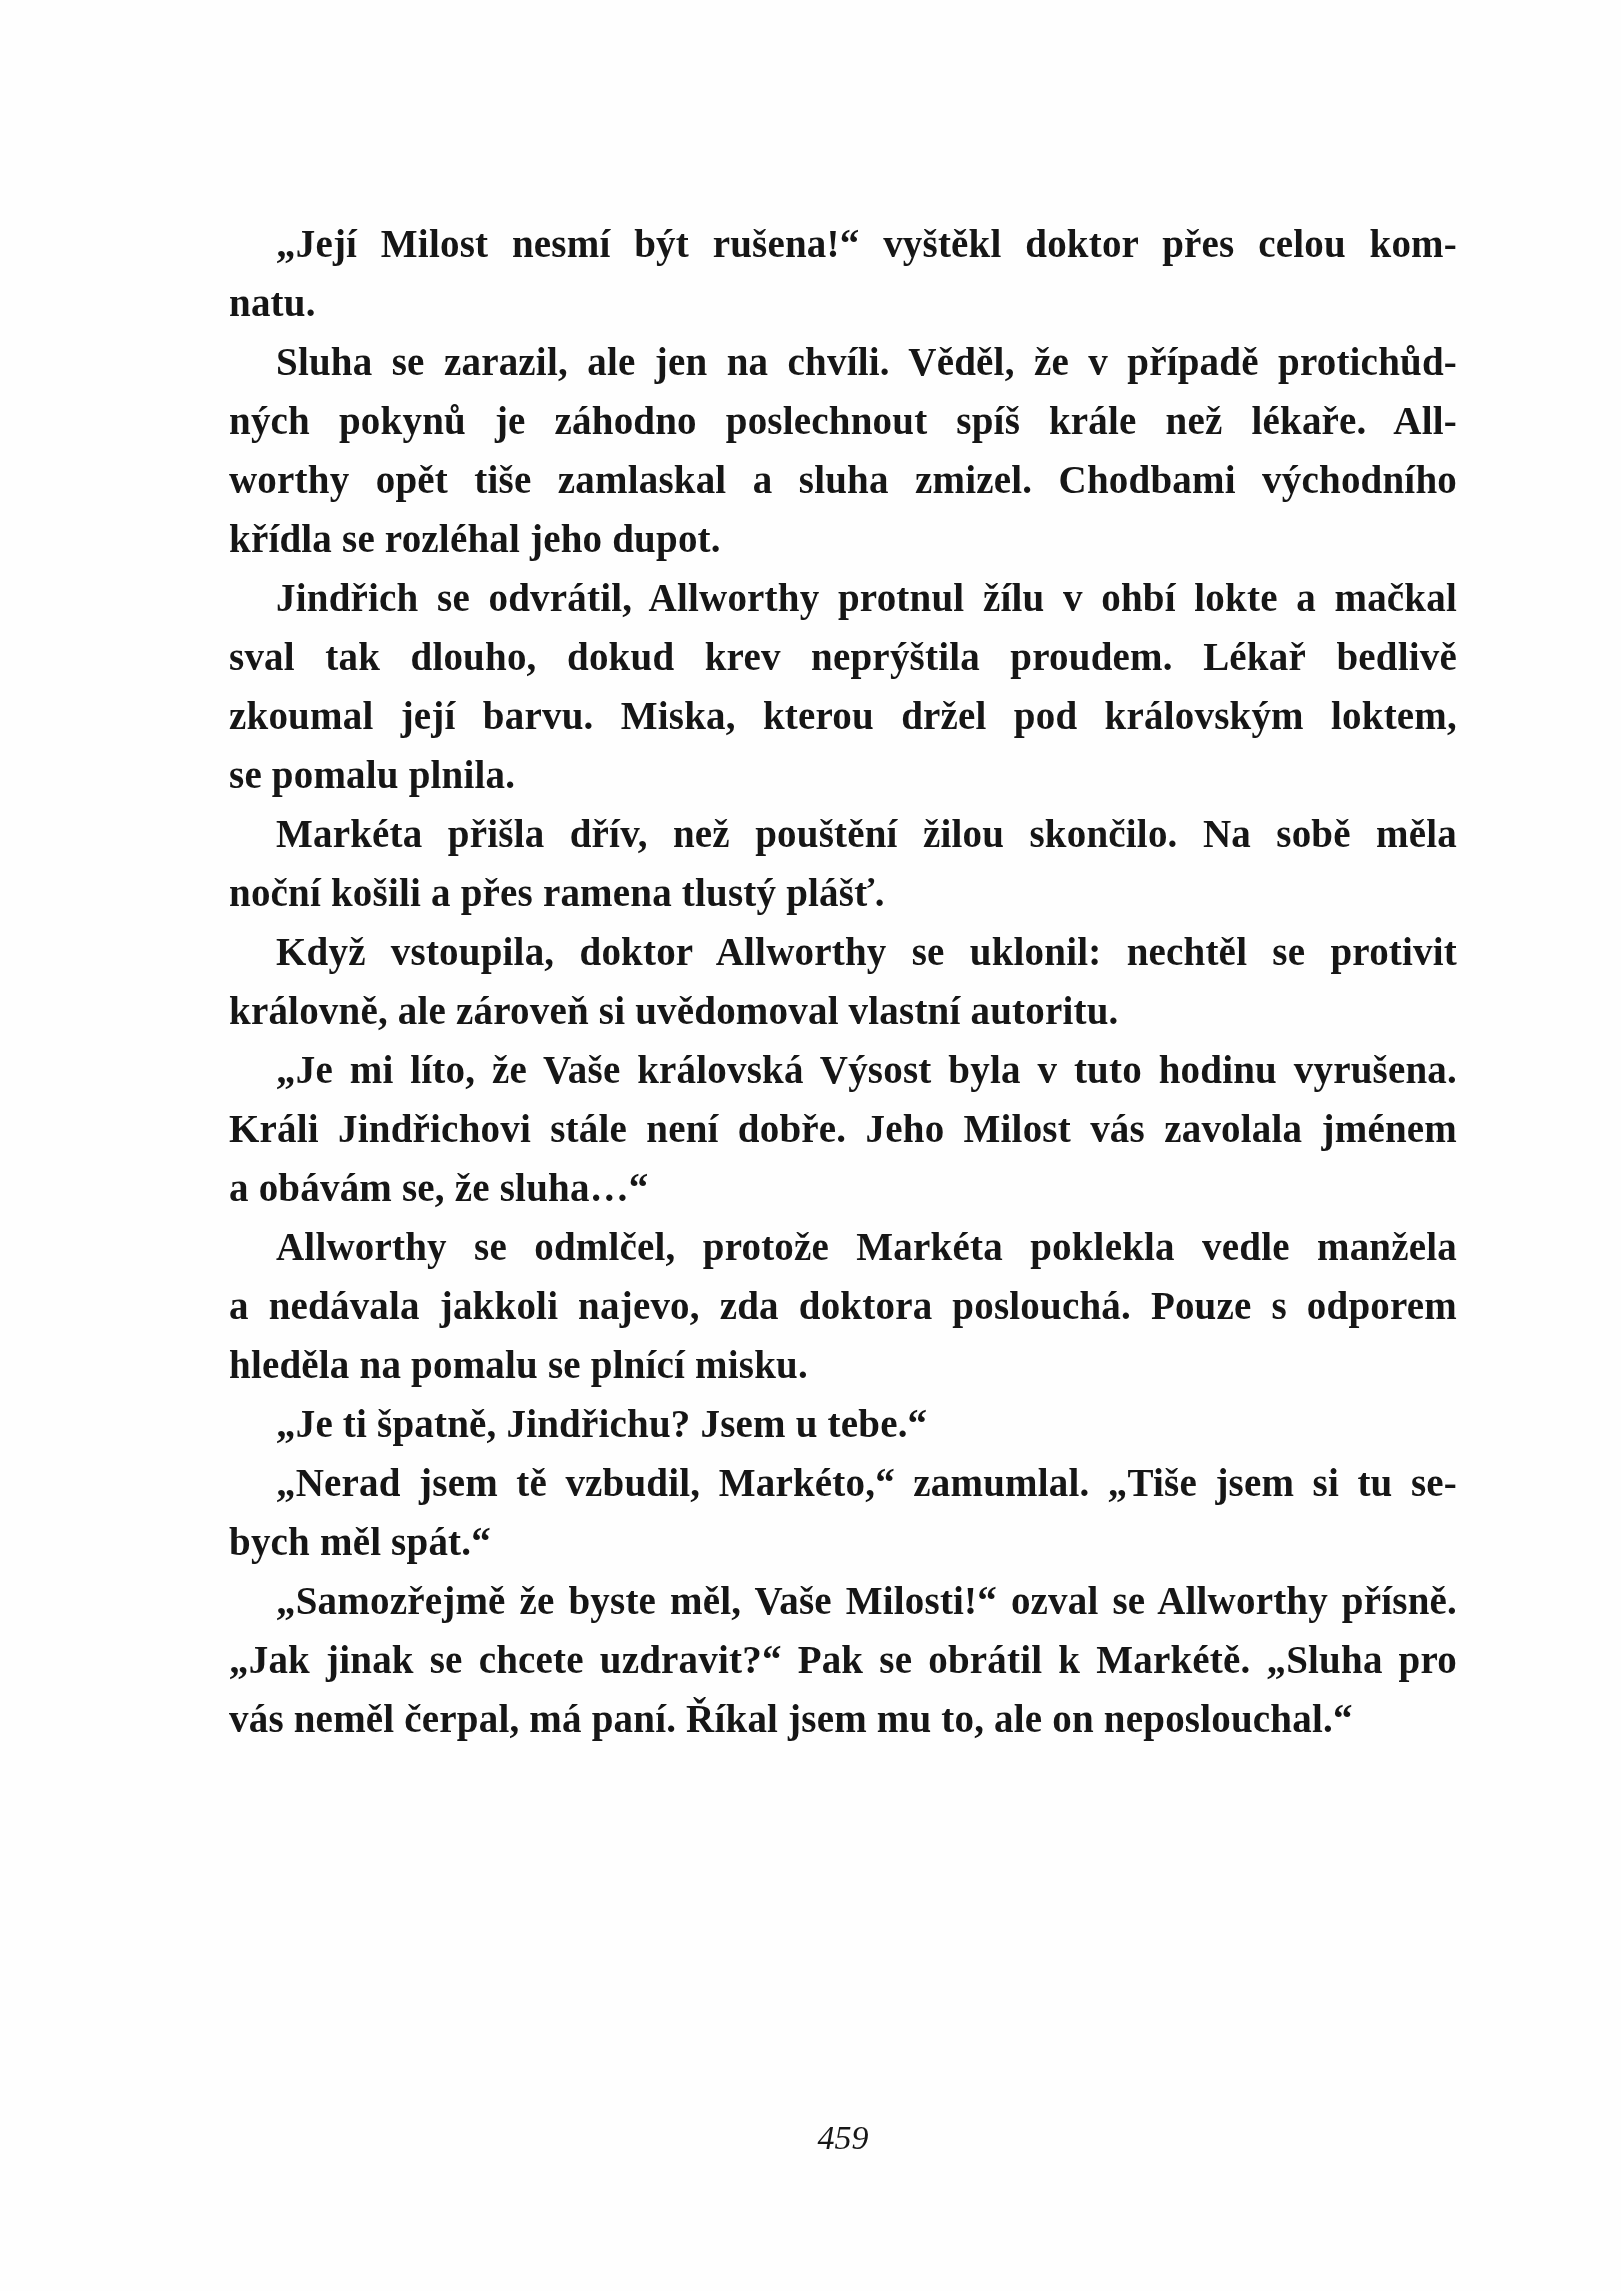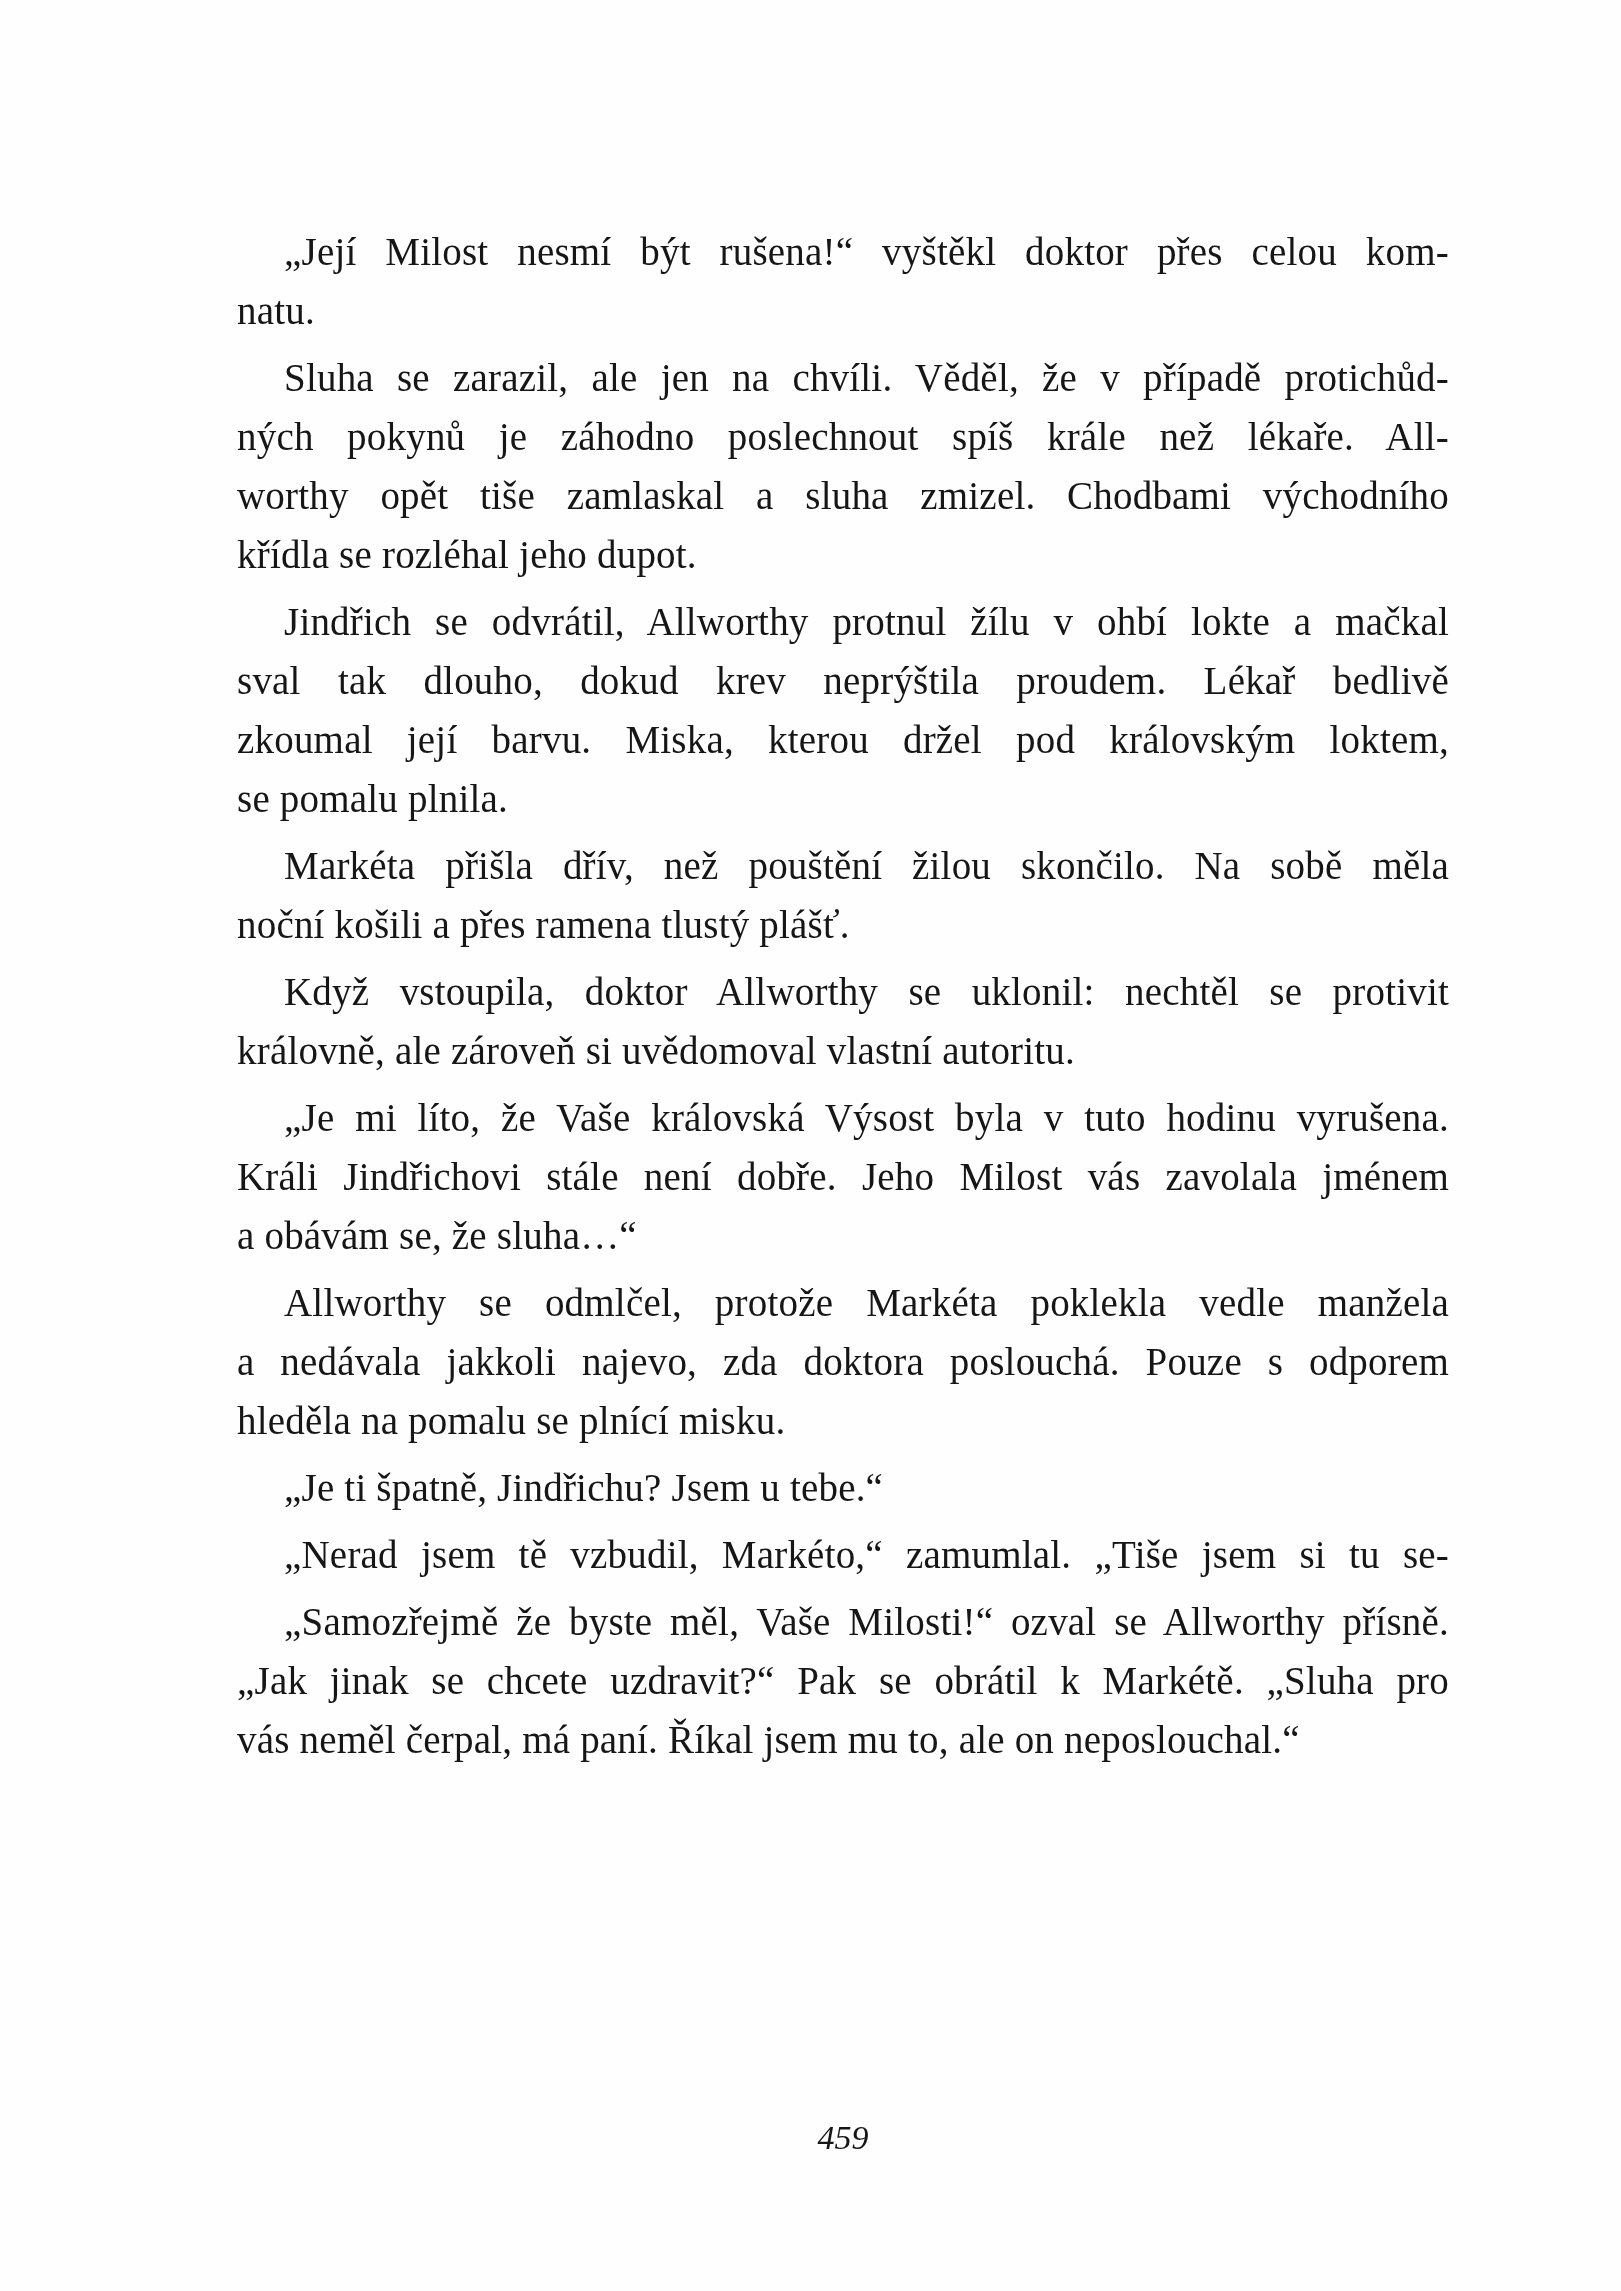--- a/index.html
+++ b/index.html
@@ -19,21 +19,22 @@
   .text-block {
     position: absolute;
     left: 229px;
     top: 214px;
     width: 1228px;
     font-size: 39px;
     line-height: 59px;
     letter-spacing: 0.2px;
   }
   .paragraph {
-    margin: 8px;
+    margin: 0;
+    font-weight: bold;
   }
   .line {
     text-align: justify;
     text-align-last: justify;
     white-space: normal;
   }
   .line.last {
     text-align-last: left;
   }
   .line.indent {
@@ -88,20 +89,21 @@
       <div class="paragraph">
         <div class="line indent">Allworthy se odmlčel, protože Markéta poklekla vedle manžela</div>
         <div class="line">a nedávala jakkoli najevo, zda doktora poslouchá. Pouze s odporem</div>
         <div class="line last">hleděla na pomalu se plnící misku.</div>
       </div>
       <div class="paragraph">
         <div class="line indent last">„Je ti špatně, Jindřichu? Jsem u tebe.“</div>
       </div>
       <div class="paragraph">
         <div class="line indent">„Nerad jsem tě vzbudil, Markéto,“ zamumlal. „Tiše jsem si tu se-</div>
+        <div class="line last">bych měl spát.“</div>
       </div>
       <div class="paragraph">
         <div class="line indent">„Samozřejmě že byste měl, Vaše Milosti!“ ozval se Allworthy přísně.</div>
         <div class="line">„Jak jinak se chcete uzdravit?“ Pak se obrátil k Markétě. „Sluha pro</div>
         <div class="line last">vás neměl čerpal, má paní. Říkal jsem mu to, ale on neposlouchal.“</div>
       </div>
     </div>
   <div class="folio">459</div>
 </div>
 

